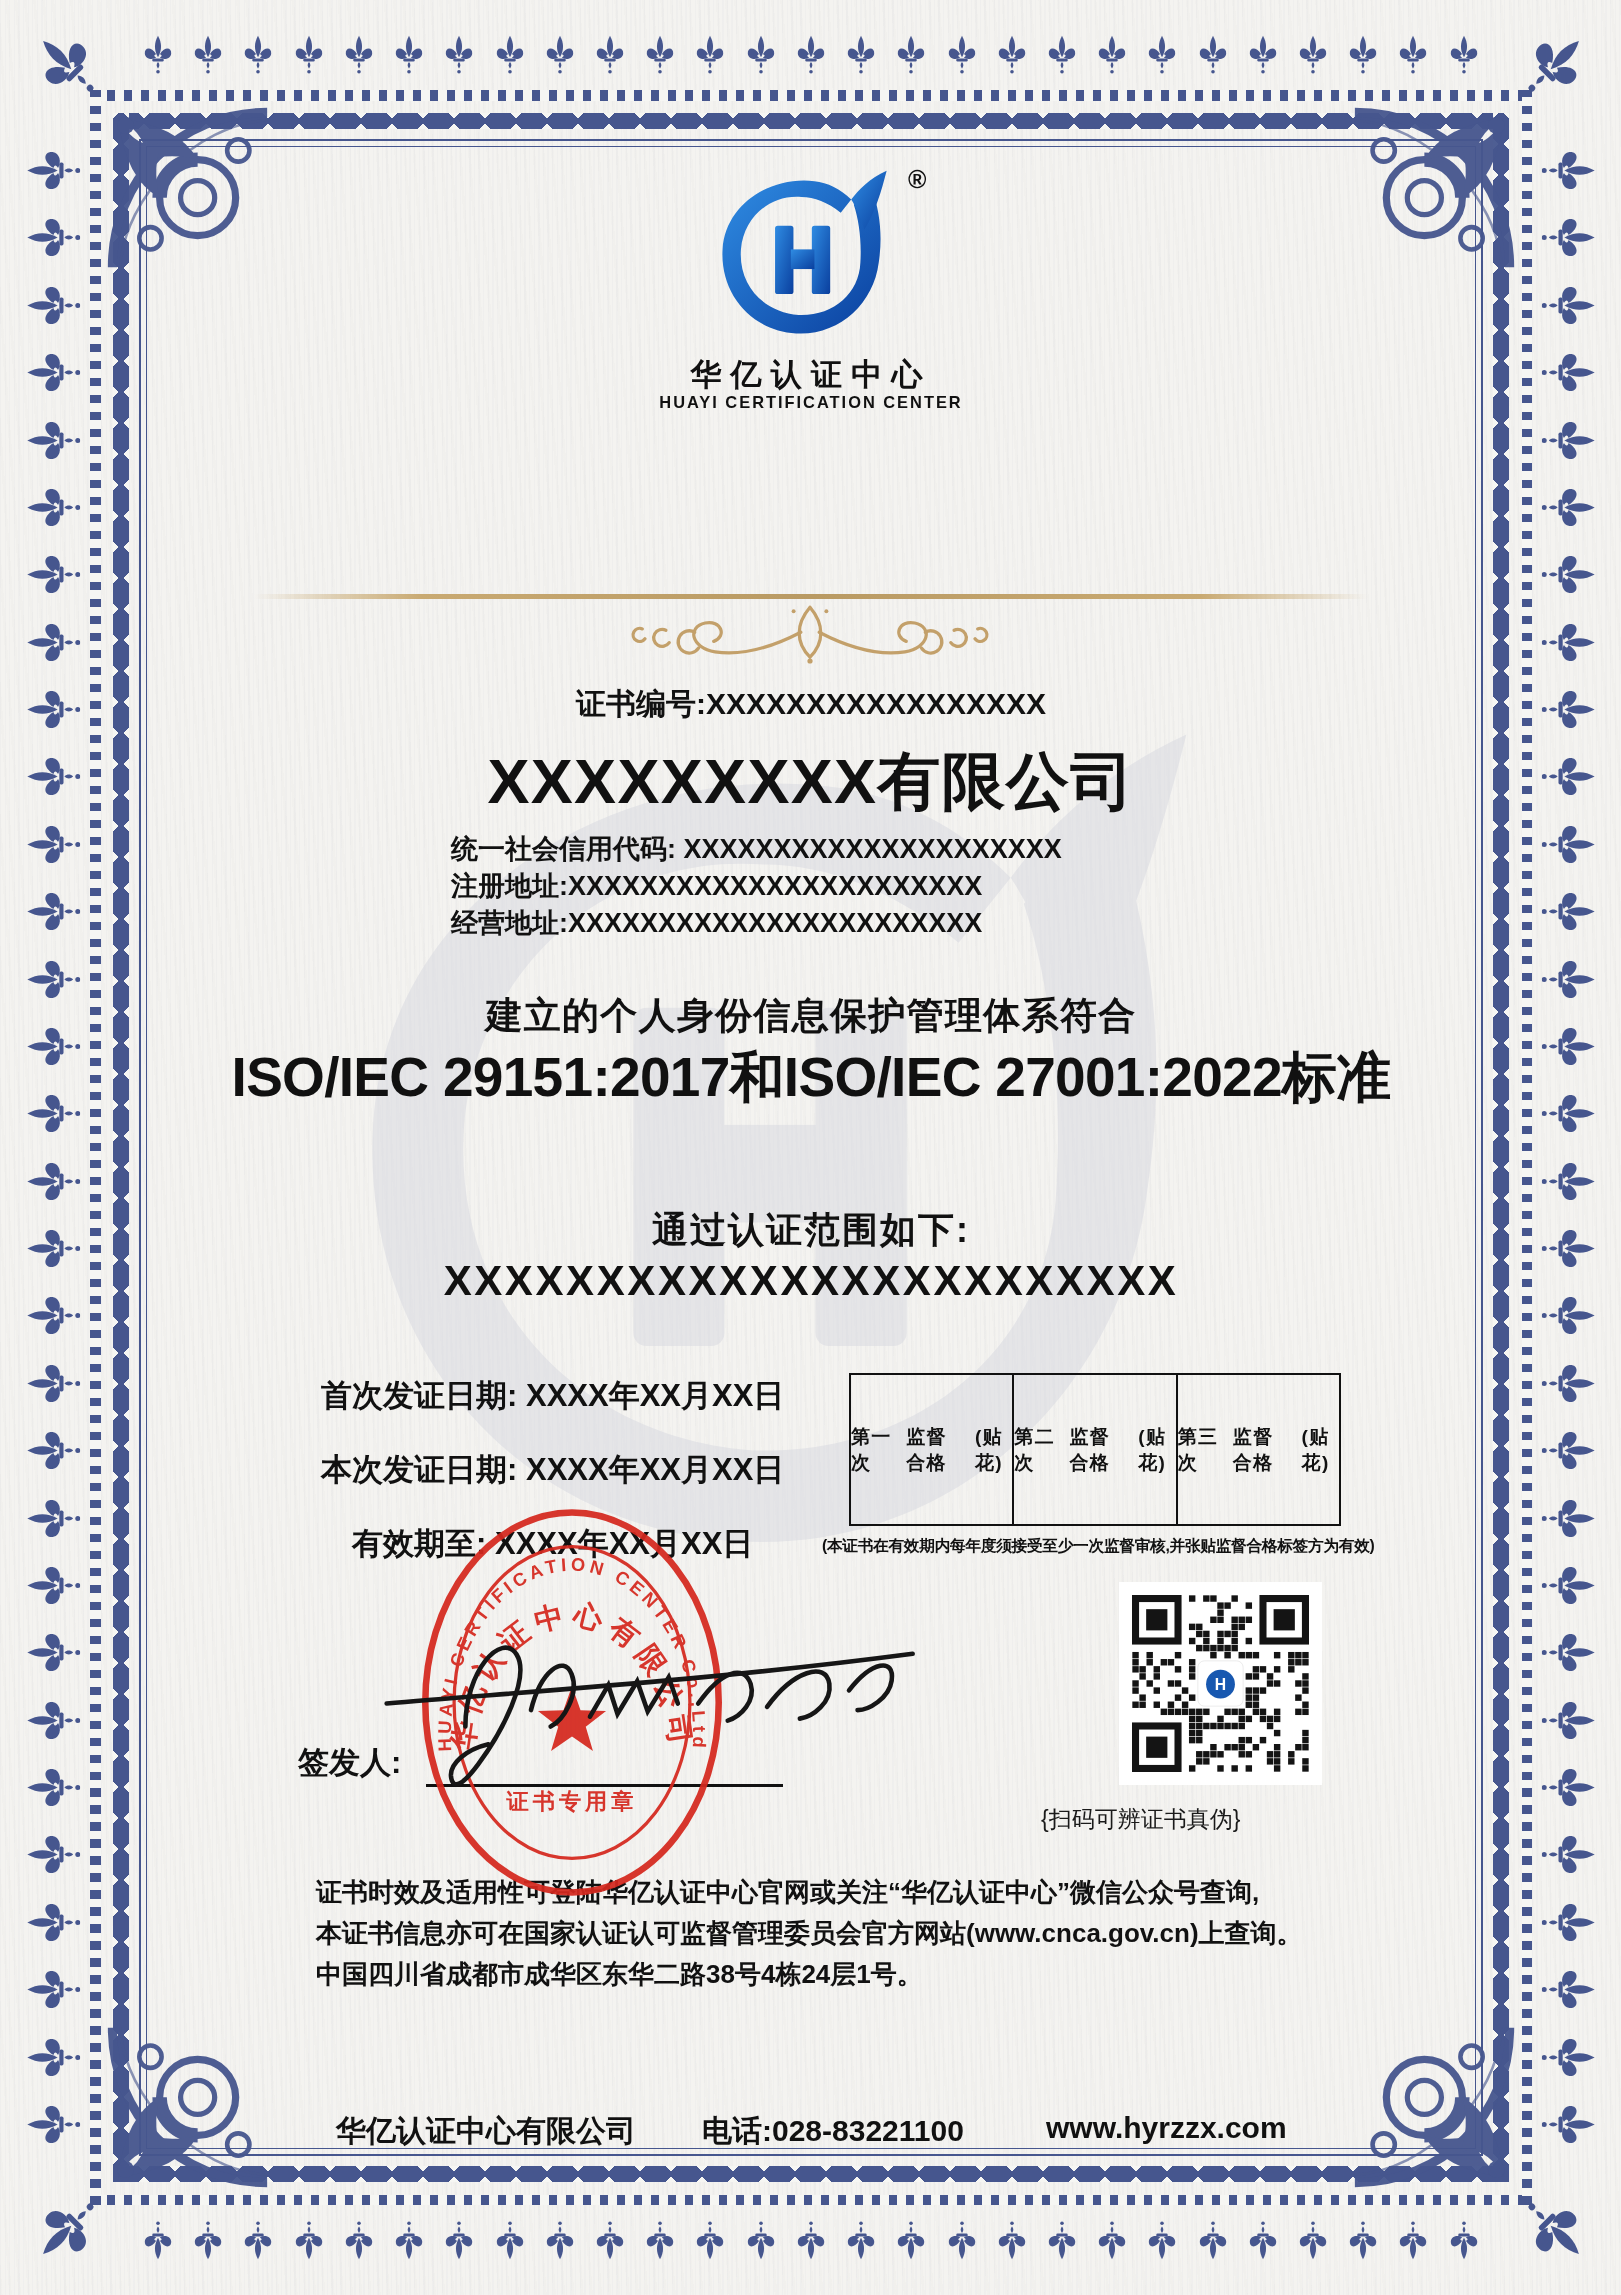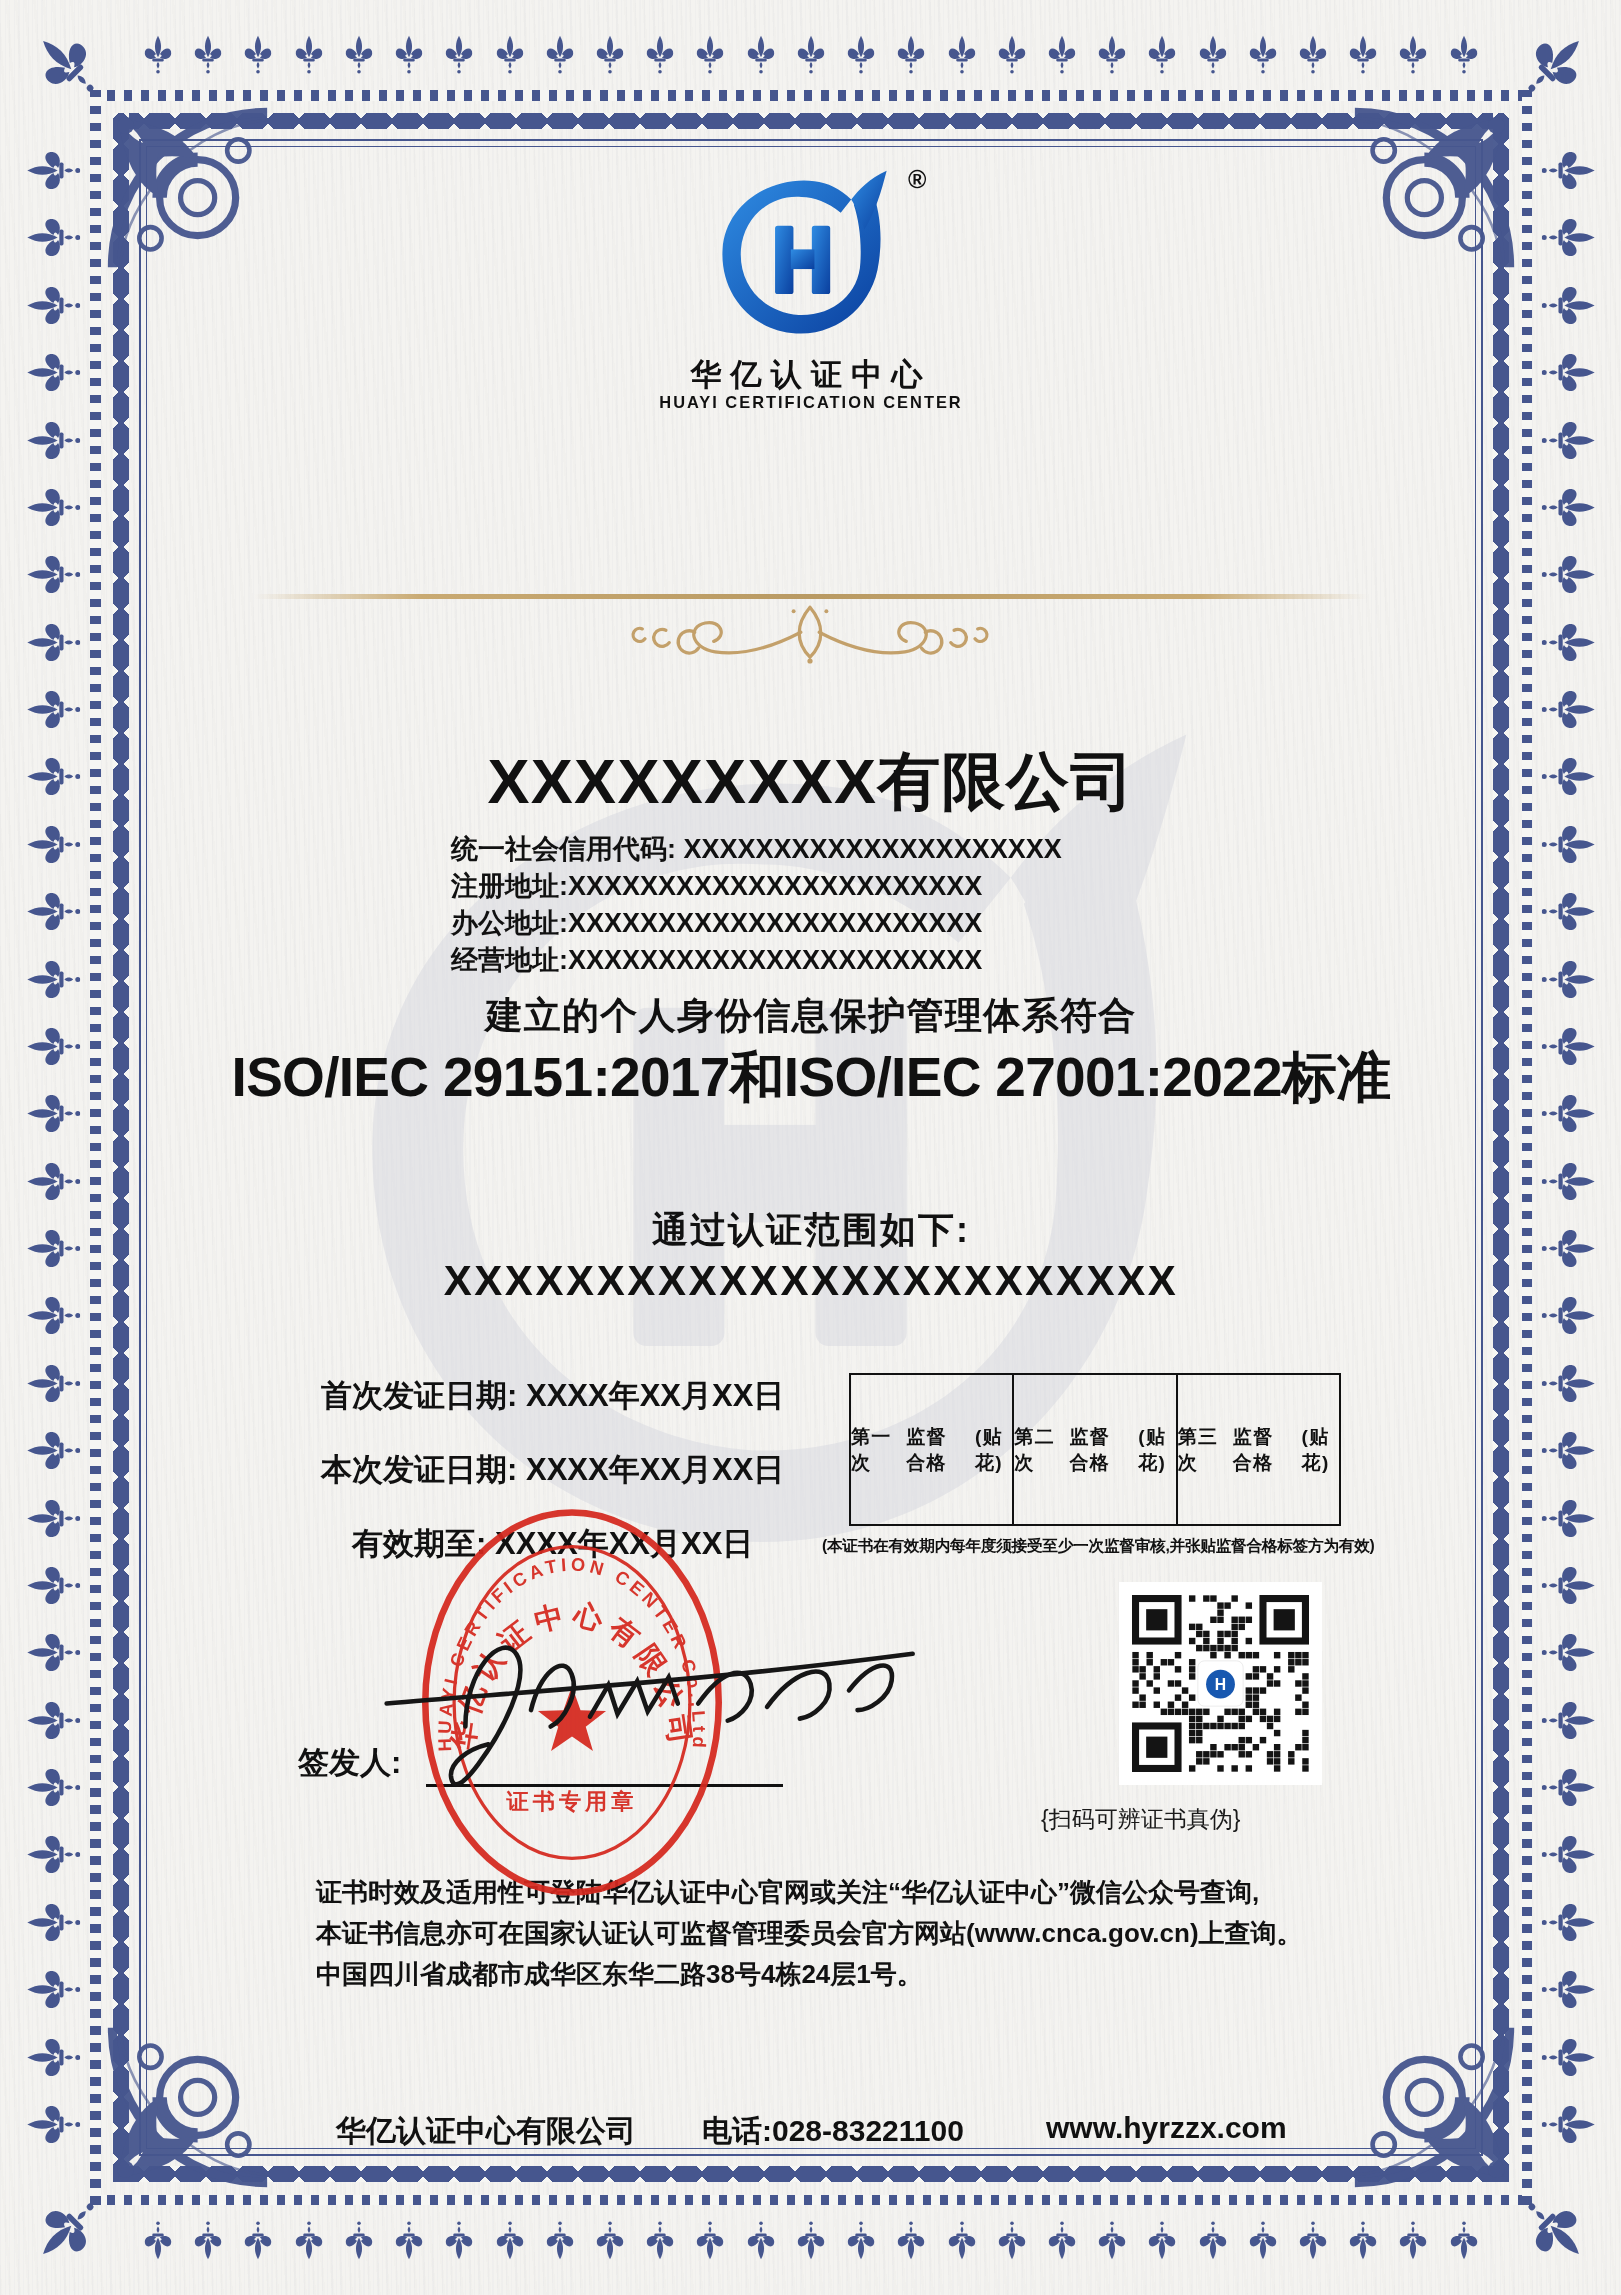--- a/index.html
+++ b/index.html
@@ -549,26 +549,28 @@
       <path d="M58 56 a10 10 0 1 1 -4 -15"></path>
       <path d="M562 56 a10 10 0 1 0 4 -15"></path>
     </g>
     <g fill="#c3a06a">
       <circle cx="310" cy="90" r="4"></circle>
         <circle cx="285" cy="14" r="3"></circle>
         <circle cx="335" cy="14" r="3"></circle>
     </g>
   </svg>
 
+  <div class="abs ctr certno">
+    <span>证书编号:</span><span>XXXXXXXXXXXXXXXXX</span>
+  </div>
   <div class="abs ctr company">XXXXXXXXX有限公司</div>
 
   <div class="abs fields">
     <div class="fl"><span>统一社会信用代码: </span><span>XXXXXXXXXXXXXXXXXXXXX</span></div>
     <div class="fl"><span>注册地址:</span><span>XXXXXXXXXXXXXXXXXXXXXXX</span></div>
-    <div class="fl"><span>办公地址:</span><span>XXXXXXXXXXXXXXXXXXXXXXX</span></div>
     <div class="fl"><span>经营地址:</span><span>XXXXXXXXXXXXXXXXXXXXXXX</span></div>
   </div>
 
   <div class="abs ctr conform">建立的个人身份信息保护管理体系符合</div>
   <div class="abs ctr standard">ISO/IEC 29151:2017和ISO/IEC 27001:2022标准</div>
 
   <div class="abs ctr scope-head">通过认证范围如下:</div>
   <div class="abs ctr scope-val">XXXXXXXXXXXXXXXXXXXXXXXX</div>
 
   <div class="dates abs">

